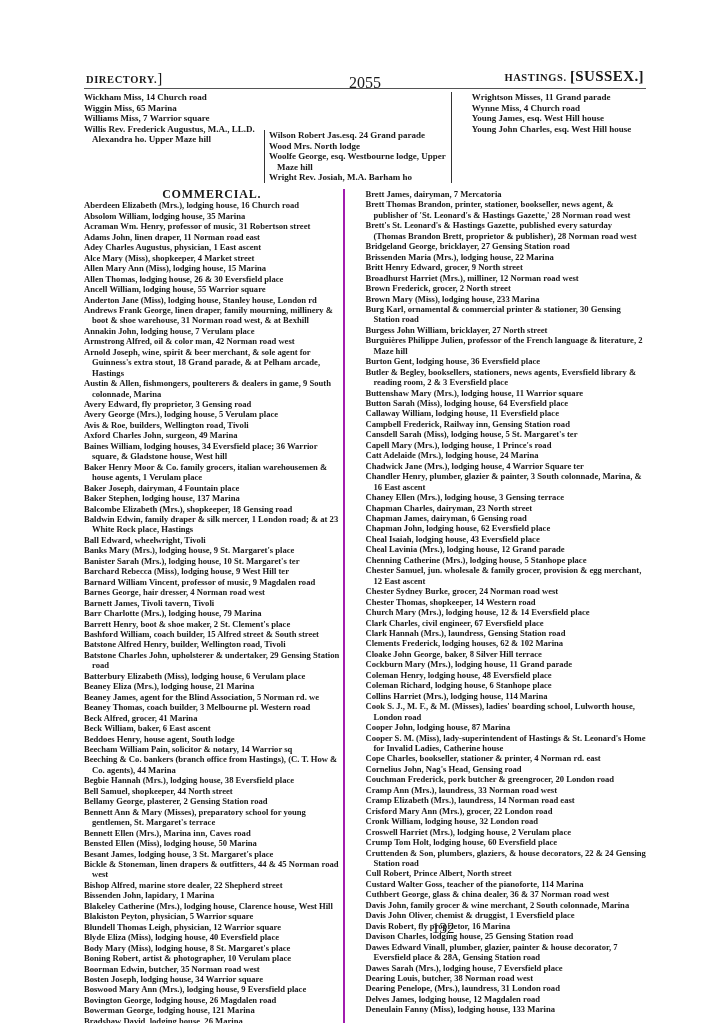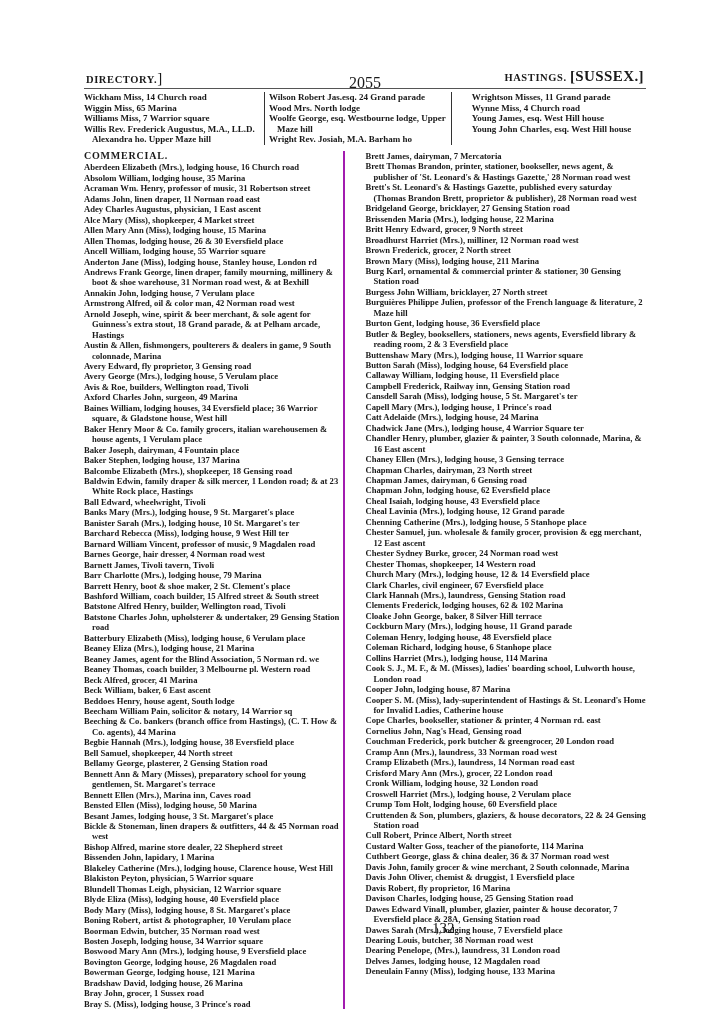--- a/index.html
+++ b/index.html
@@ -9,28 +9,28 @@
   .header { position:relative; height:22px; }
   .hdr-left { position:absolute; left:2px; top:6px; font-size:10.5px; font-weight:bold; letter-spacing:0.6px; }
   .hdr-left .br { font-size:15px; font-weight:normal; }
   .hdr-center { position:absolute; left:0; right:0; top:2px; text-align:center; font-size:16px;margin-top:8px; }
   .hdr-right { position:absolute; right:2px; top:4px; font-size:10.5px; font-weight:bold; letter-spacing:0.6px; }
   .hdr-right .big { font-size:15px; letter-spacing:0.4px; }
   .rule { border-top:1px solid #555; margin-top:2px; }
   .private { display:flex; margin-top:3px; font-size:9px; line-height:10.6px; font-weight:bold; }
   .pcol { position:relative; }
   .pcol1 { width:186px; }
-  .pcol2 { width:188px; border-left:1px solid #333; padding-left:4px; }
+  .pcol2 { width:188px; border-left:1px solid #333; padding-left:4px;margin-top:38px; }
   .pcol3 { width:180px; border-left:1px solid #333; padding-left:20px; }
   .entry { text-indent:-8px; padding-left:8px; white-space:normal; }
   .main { display:flex; margin-top:6px; }
   .col { font-size:8.6px; line-height:10.45px; font-weight:bold; }
   .colL { width:264px; padding-right:4px; }
   .colR { width:290px; border-left:2px solid #a21caf; padding-left:20px;font-family:Liberation Serif, serif; }
-  .section-title { font-size:10px; letter-spacing:0.8px; margin-bottom:1px; }
+  .section-title { text-align:center; font-size:12px; letter-spacing:0.8px; margin-bottom:1px; }
   .pageno { position:absolute; left:432px; top:920px; font-size:15px; }
 </style>
 </head>
 <body>
 
 <div class="page">
   <div class="header">
     <div class="hdr-left">
       <span>DIRECTORY.</span><span class="br">]</span>
     </div>
@@ -142,21 +142,21 @@
     <div class="col colR">
       <div id="rightList">
           <div class="entry">Brett James, dairyman, 7 Mercatoria</div>
           <div class="entry">Brett Thomas Brandon, printer, stationer, bookseller, news agent, &amp; publisher of 'St. Leonard's &amp; Hastings Gazette,' 28 Norman road west</div>
           <div class="entry">Brett's St. Leonard's &amp; Hastings Gazette, published every saturday (Thomas Brandon Brett, proprietor &amp; publisher), 28 Norman road west</div>
           <div class="entry">Bridgeland George, bricklayer, 27 Gensing Station road</div>
           <div class="entry">Brissenden Maria (Mrs.), lodging house, 22 Marina</div>
           <div class="entry">Britt Henry Edward, grocer, 9 North street</div>
           <div class="entry">Broadhurst Harriet (Mrs.), milliner, 12 Norman road west</div>
           <div class="entry">Brown Frederick, grocer, 2 North street</div>
-          <div class="entry">Brown Mary (Miss), lodging house, 211 Marina</div>
+          <div class="entry">Brown Mary (Miss), lodging house, 233 Marina</div>
           <div class="entry">Burg Karl, ornamental &amp; commercial printer &amp; stationer, 30 Gensing Station road</div>
           <div class="entry">Burgess John William, bricklayer, 27 North street</div>
           <div class="entry">Burguières Philippe Julien, professor of the French language &amp; literature, 2 Maze hill</div>
           <div class="entry">Burton Gent, lodging house, 36 Eversfield place</div>
           <div class="entry">Butler &amp; Begley, booksellers, stationers, news agents, Eversfield library &amp; reading room, 2 &amp; 3 Eversfield place</div>
           <div class="entry">Buttenshaw Mary (Mrs.), lodging house, 11 Warrior square</div>
           <div class="entry">Button Sarah (Miss), lodging house, 64 Eversfield place</div>
           <div class="entry">Callaway William, lodging house, 11 Eversfield place</div>
           <div class="entry">Campbell Frederick, Railway inn, Gensing Station road</div>
           <div class="entry">Cansdell Sarah (Miss), lodging house, 5 St. Margaret's ter</div>

